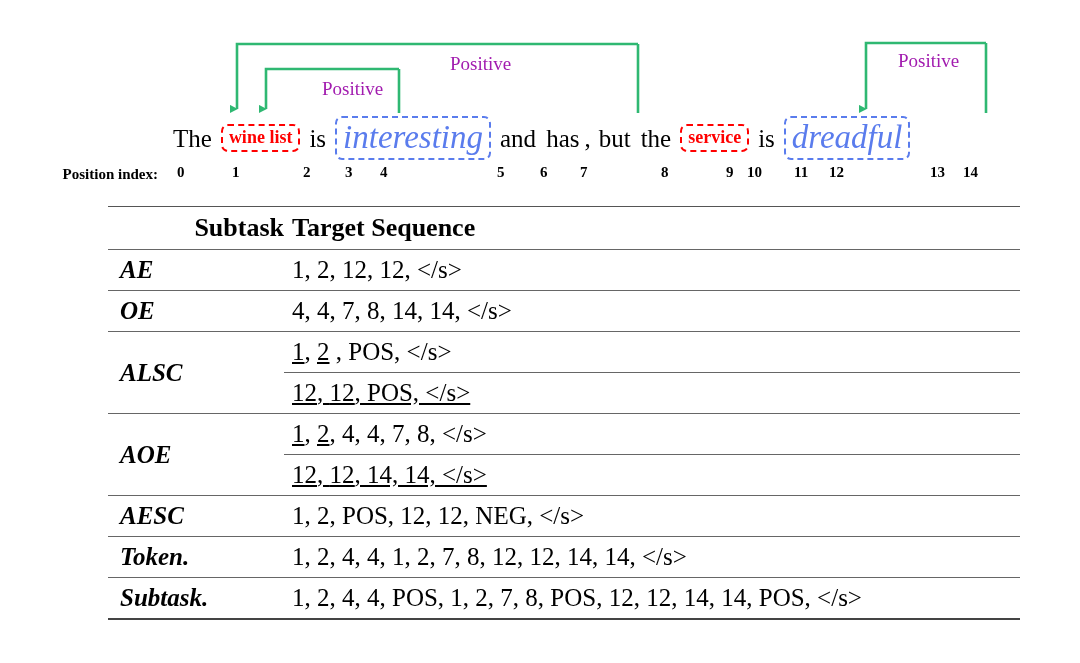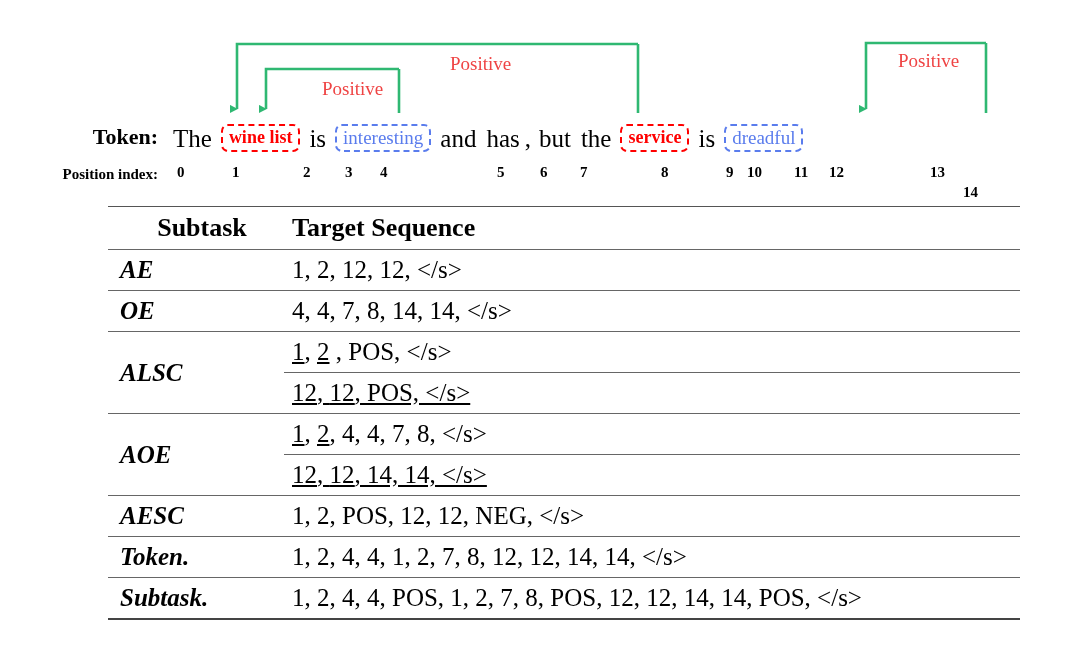--- a/index.html
+++ b/index.html
@@ -82,25 +82,26 @@
     font-weight: bold;
     border: 2px dashed #ff0000;
     border-radius: 7px;
     padding: 2px 6px 3px 6px;
     margin: 0 4px;
     font-size: 18px;
     line-height: 1.05;
   }
   .opinion-box {
     color: #5a7ced;
+    font-style: italic;
     border: 2px dashed #5a7ced;
     border-radius: 7px;
     padding: 2px 6px 3px 6px;
     margin: 0 4px;
-    font-size: 19px;
+    font-size: 33px;
     line-height: 1.05;
   }
 
   
   #posindex-line {
     position: absolute;
     left: 0px;
     top: 164px;
     width: 1080px;
     height: 22px;
@@ -111,21 +112,21 @@
     font-family: "Liberation Serif", serif;
     font-weight: bold;
     font-size: 15px;
     color: #000;
   }
 
   .arrow-label {
     position: absolute;
     font-family: "Liberation Serif", serif;
     font-size: 19px;
-    color: #ef4444;
+    color: #a21caf;
     white-space: nowrap;
   }
 
   
   #subtask-table {
     position: absolute;
     left: 108px;
     top: 206px;
     width: 912px;
     border-collapse: collapse;
@@ -155,21 +156,21 @@
     font-style: italic;
     font-size: 25px;
     padding-left: 12px !important;
     white-space: nowrap;
   }
   .col-head-subtask {
     width: 164px;
     font-weight: bold;
     font-style: normal;
     font-size: 26px;
-    text-align: center;
+    text-align: right;
     padding-left: 12px !important;
     white-space: nowrap;
   }
   .col-seq {
     font-size: 25px;
     text-align: left;
     padding-left: 8px !important;
     white-space: nowrap;
   }
   .col-head-seq {
@@ -224,21 +225,20 @@
     <g>
       <path d="M 866,109 L 866,43 L 986,43" fill="none" stroke="#2fb872" stroke-width="2.6" stroke-linejoin="miter" marker-start="url(#ah)"></path>
       <path d="M 986,43 L 986,113" fill="none" stroke="#2fb872" stroke-width="2.6"></path>
     </g>
   </svg>
 
   <div class="arrow-label" style="left:322px; top:78px;">Positive</div>
   <div class="arrow-label" style="left:450px; top:53px;">Positive</div>
   <div class="arrow-label" style="left:898px; top:50px;">Positive</div>
 
-  <div class="row-label" id="token-label">Token:</div>
   <div class="row-label" id="posindex-label">Position index:</div>
 
   <div id="token-line">
     <span class="plain-token">The</span>
     <span class="aspect-box">wine list</span>
     <span class="plain-token">is</span>
     <span class="opinion-box">interesting</span>
     <span class="plain-token">and</span>
     <span class="plain-token">has</span>
     <span class="punct-token">,</span>
@@ -257,21 +257,21 @@
     <span class="pos-num" style="left:380px;">4</span>
     <span class="pos-num" style="left:497px;">5</span>
     <span class="pos-num" style="left:540px;">6</span>
     <span class="pos-num" style="left:580px;">7</span>
     <span class="pos-num" style="left:661px;">8</span>
     <span class="pos-num" style="left:726px;">9</span>
     <span class="pos-num" style="left:747px;">10</span>
     <span class="pos-num" style="left:794px;">11</span>
     <span class="pos-num" style="left:829px;">12</span>
     <span class="pos-num" style="left:930px;">13</span>
-    <span class="pos-num" style="left:963px;margin-top:20px;">14</span>
+    <span class="pos-num" style="left:963px;">14</span>
   </div>
 </div>
 
 <table id="subtask-table">
   <tbody>
     <tr>
       <th class="col-head-subtask cell-h rule-top rule-under-top">Subtask</th>
       <th class="col-head-seq cell-h rule-top rule-under-top">Target Sequence</th>
     </tr>
 

